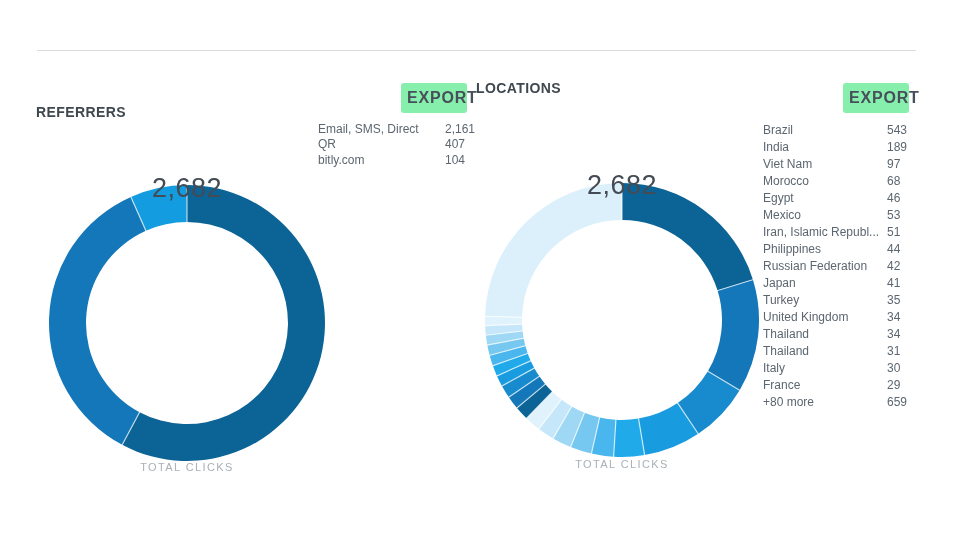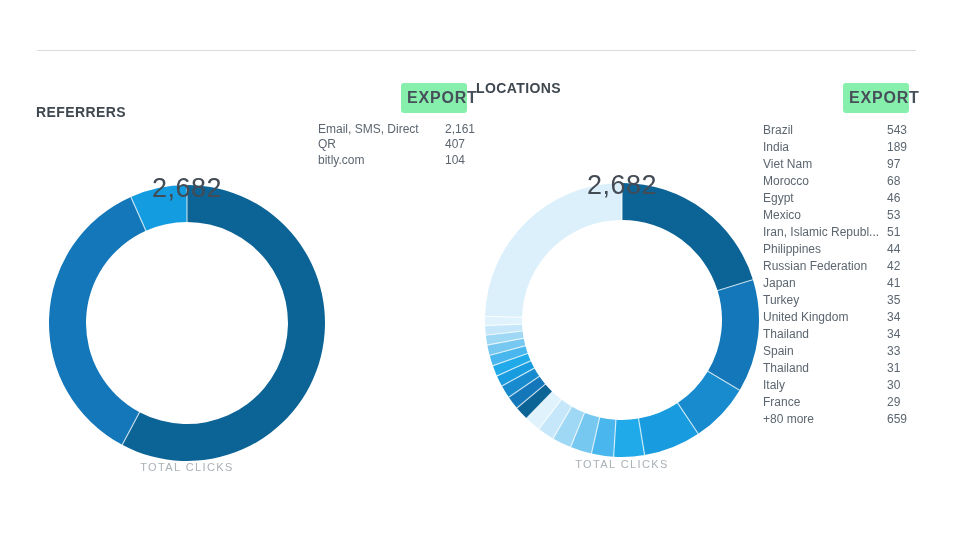--- a/index.html
+++ b/index.html
@@ -105,24 +105,20 @@
         <span class="legend-label">Turkey</span>
         <span class="legend-value">35</span>
       </div>
       <div class="legend-row">
         <span class="legend-label">United Kingdom</span>
         <span class="legend-value">34</span>
       </div>
       <div class="legend-row">
         <span class="legend-label">Thailand</span>
         <span class="legend-value">34</span>
-      </div>
-      <div class="legend-row">
-        <span class="legend-label">Spain</span>
-        <span class="legend-value">33</span>
       </div>
       <div class="legend-row">
         <span class="legend-label">Thailand</span>
         <span class="legend-value">31</span>
       </div>
       <div class="legend-row">
         <span class="legend-label">Italy</span>
         <span class="legend-value">30</span>
       </div>
       <div class="legend-row">

